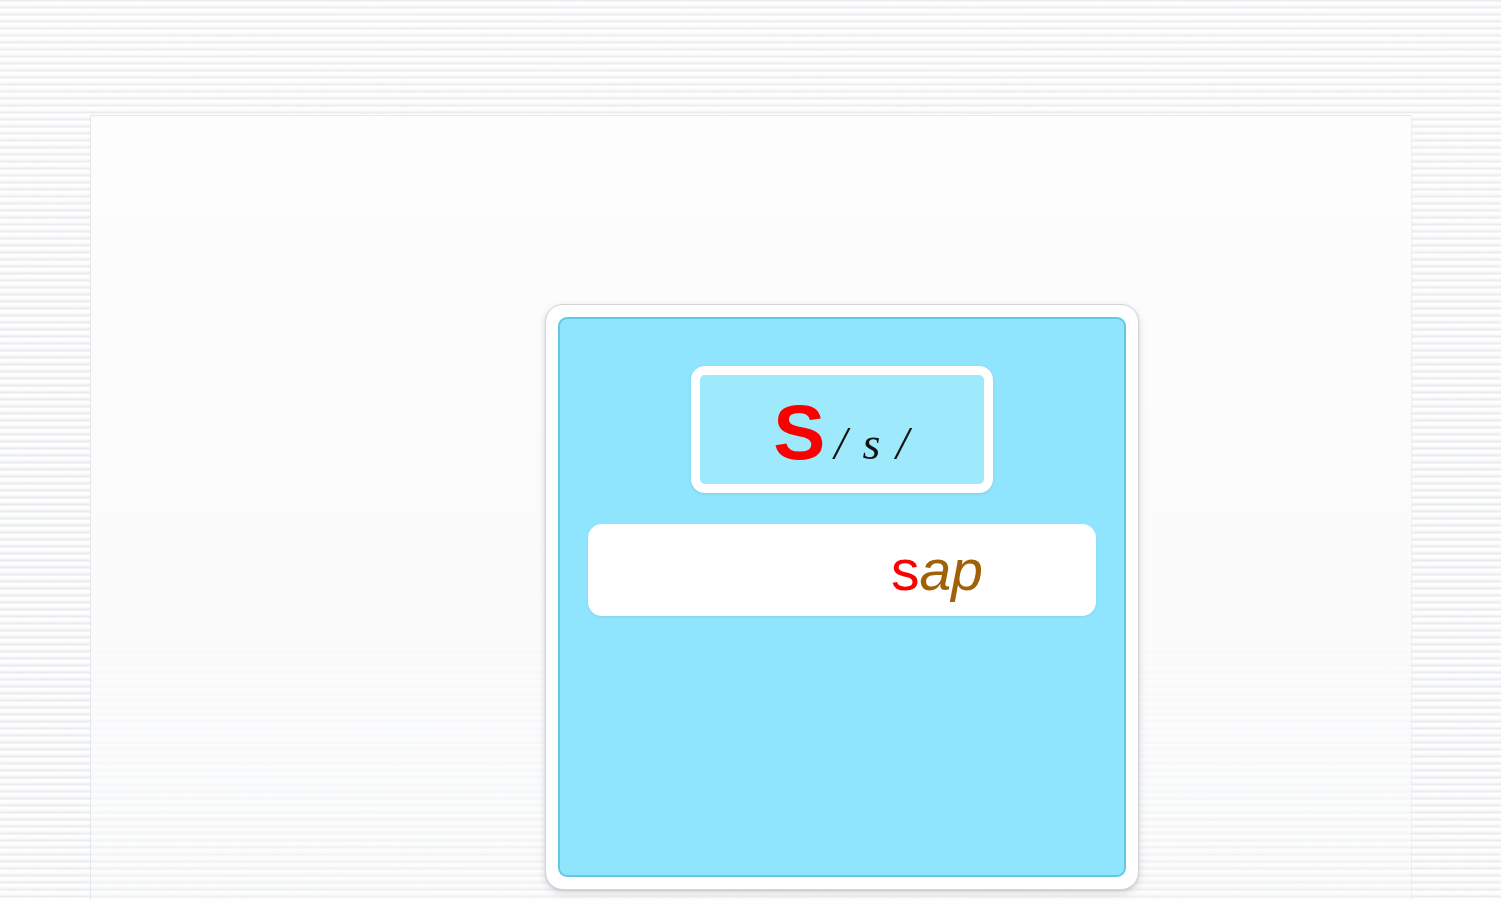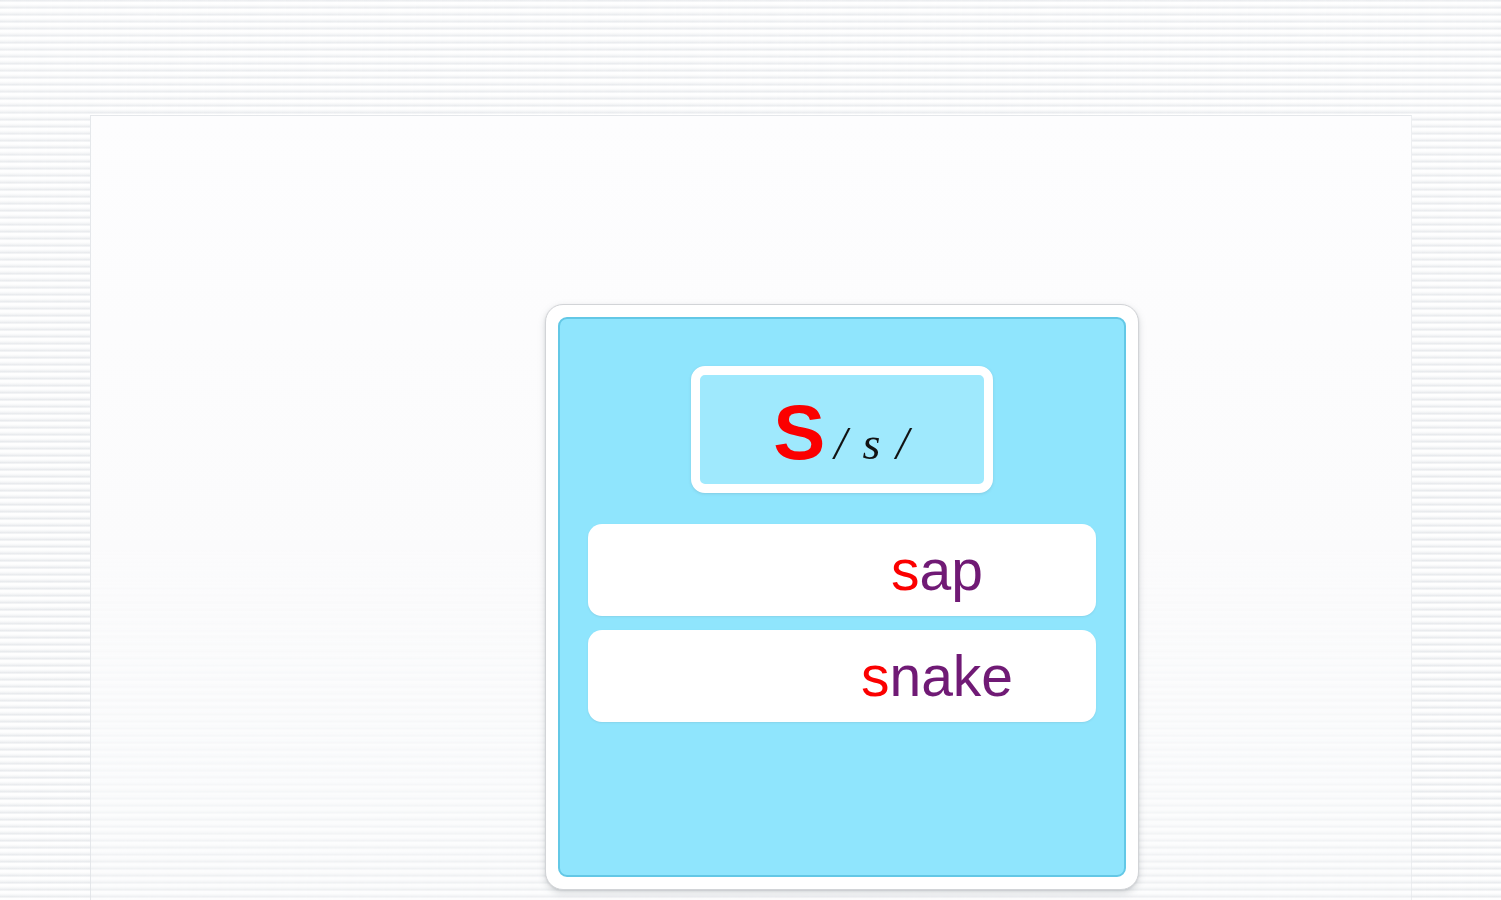--- a/index.html
+++ b/index.html
@@ -153,21 +153,21 @@
   .word-text {
     font-family: "Liberation Sans", sans-serif;
     font-size: 57px;
     font-weight: 400;
     line-height: 1;
     color: #111111;
     white-space: pre;
   }
 
   .word-text .onset { color: #fb0000; }
-  .word-text .rime  { color: #701a75; }
+  .word-text .rime  { color: #a16207; font-style: italic; }
 </style>
 </head>
 <body>
 
 <div id="backdrop"></div>
 
 <div id="sheet">
 
   <div id="card">
     <div id="card-inner">
@@ -181,24 +181,19 @@
 
       <div id="word-list">
 
         <div class="word-row">
           <span class="word-text">
             <span class="onset">s</span><span class="rime">ap</span>
           </span>
         </div>
 
 
-        <div class="word-row">
-          <span class="word-text">
-            <span class="onset">s</span><span class="rime">nake</span>
-          </span>
-        </div>
 
       </div>
 
     </div>
   </div>
 
 </div>
 
 </body></html>

